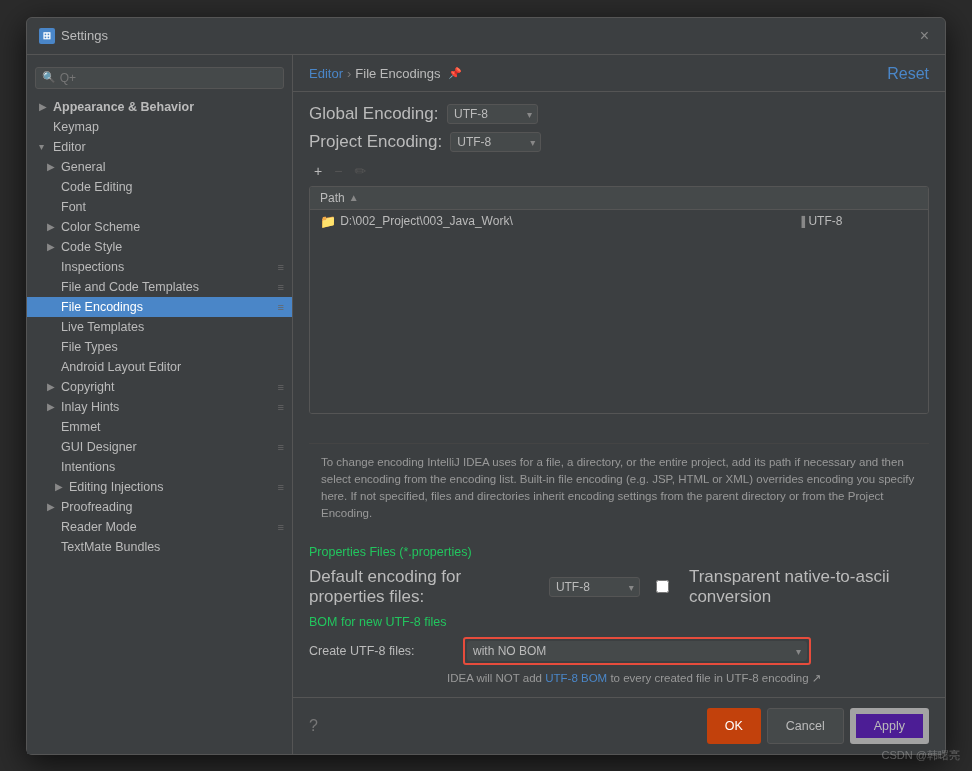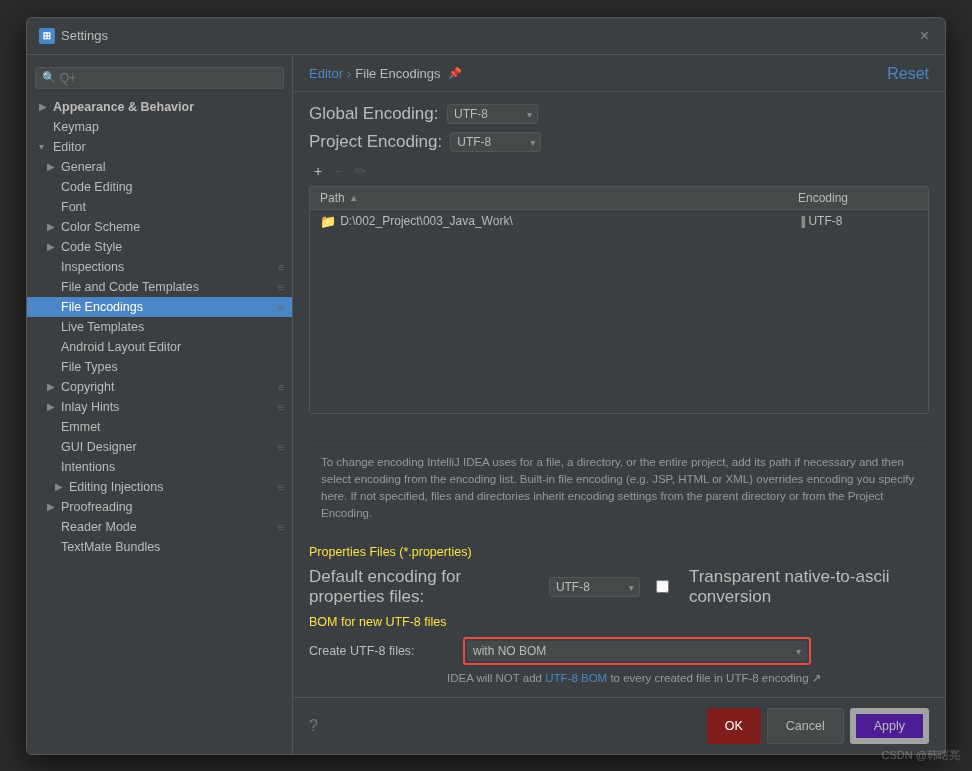--- a/index.html
+++ b/index.html
@@ -230,21 +230,21 @@
     .info-box {
       background: #3c3f41;
       border-top: 1px solid #444;
       padding: 10px 12px;
       font-size: 11.5px;
       color: #999;
       line-height: 1.5;
       margin-bottom: 12px;
     }
     .section-title {
-      color: #fde047;
+      color: #22c55e;
       font-size: 12.5px;
       font-weight: 500;
       margin-bottom: 8px;
     }
     .checkbox-row {
       display: flex;
       align-items: center;
       gap: 20px;
     }
     .checkbox-row input[type=checkbox] {
@@ -283,21 +283,21 @@
     .footer-left { color: #777; font-size: 16px; cursor: pointer; }
     .footer-right { display: flex; gap: 6px; }
     .btn {
       padding: 5px 18px;
       border-radius: 3px;
       border: none;
       cursor: pointer;
       font-size: 12.5px;
     }
     .btn-ok {
-      background: #7f1d1d;
+      background: #c2410c;
       color: white;
     }
     .btn-cancel {
       background: #45494a;
       color: #bbb;
       border: 1px solid #555;
     }
     .btn-apply {
       background: #4c1d95;
       color: #bbb;
@@ -379,25 +379,25 @@
             <span class="tree-arrow" style="visibility:hidden">▶</span>
             <span style="">File Encodings</span>
             <span class="has-settings">≡</span>
           </div>
           <div class="tree-item indent1">
             <span class="tree-arrow" style="visibility:hidden">▶</span>
             <span style="">Live Templates</span>
           </div>
           <div class="tree-item indent1">
             <span class="tree-arrow" style="visibility:hidden">▶</span>
+            <span style="">File Types</span>
+          </div>
+          <div class="tree-item indent1">
+            <span class="tree-arrow" style="visibility:hidden">▶</span>
             <span style="">Android Layout Editor</span>
-          </div>
-          <div class="tree-item indent1">
-            <span class="tree-arrow" style="visibility:hidden">▶</span>
-            <span style="">File Types</span>
           </div>
           <div class="tree-item indent1">
             <span class="tree-arrow">▶</span>
             <span style="">Copyright</span>
             <span class="has-settings">≡</span>
           </div>
           <div class="tree-item indent1">
             <span class="tree-arrow">▶</span>
             <span style="">Inlay Hints</span>
             <span class="has-settings">≡</span>
@@ -477,21 +477,20 @@
           <button class="toolbar-btn disabled">−</button>
           <button class="toolbar-btn disabled">✏</button>
         </div>
 
         <div class="table-wrap">
           <div class="table-header">
             <div class="col col-path">
               <span>Path</span>
               <span class="sort-arrow">▲</span>
             </div>
-            <div class="col col-encoding">Encoding</div>
           </div>
           <div id="table-rows">
               <div class="table-row">
       <div class="cell cell-path">
         <span class="folder-icon">📁</span>
         <span>D:\002_Project\003_Java_Work\</span>
       </div>
       <div class="cell cell-encoding">
         <span style="color:#888;font-size:10px;">▐</span>
         UTF-8

